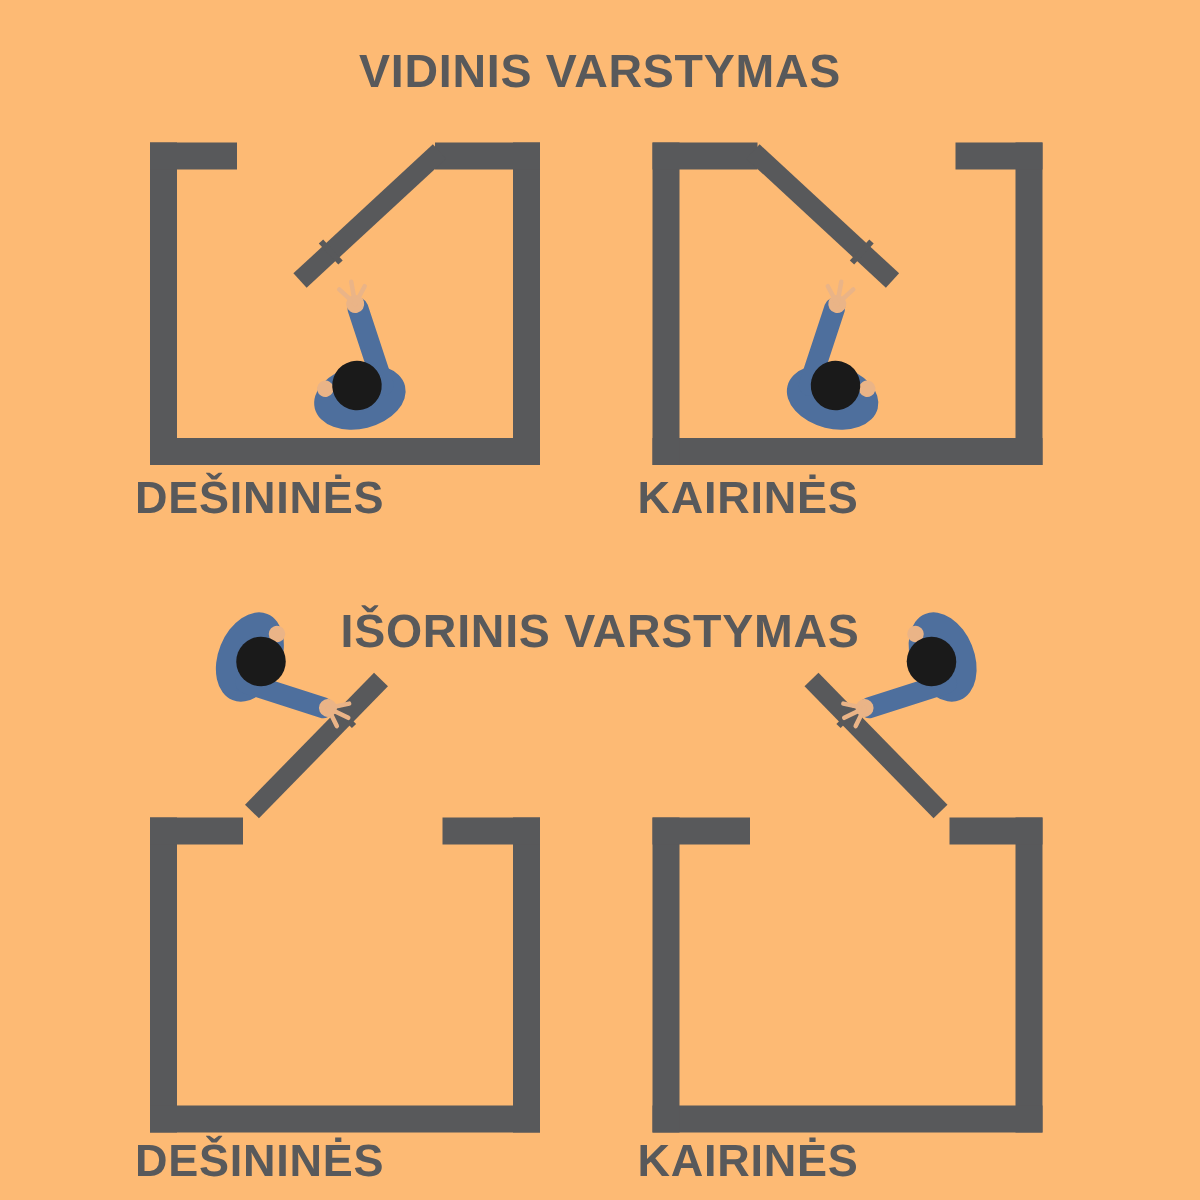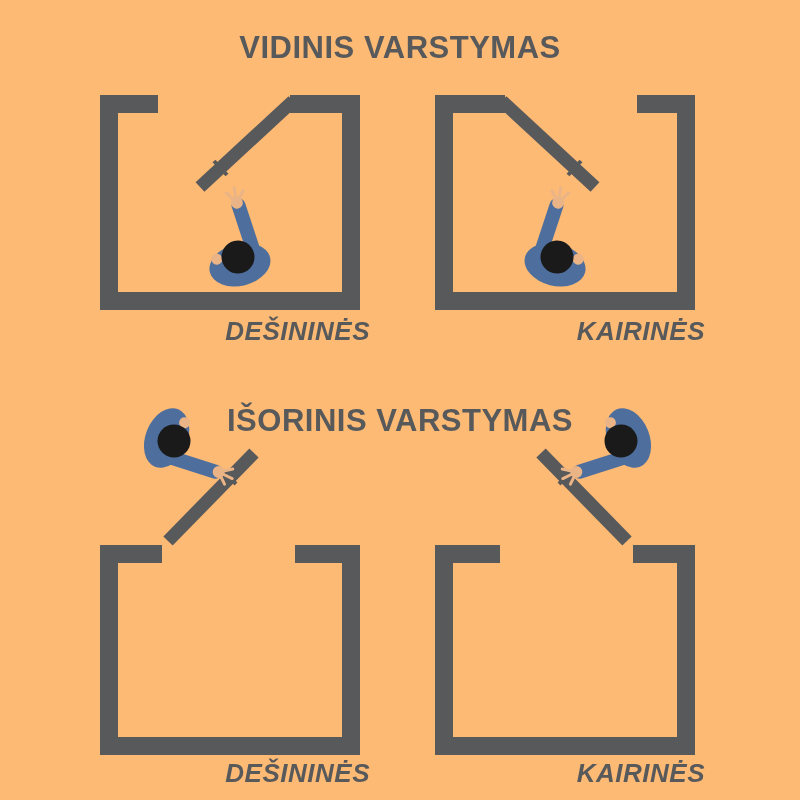--- a/index.html
+++ b/index.html
@@ -14,21 +14,21 @@
   }
   .t-internal { top:30px; }
   .t-external { top:403px; }
   .diag { position:absolute; }
   .d-tl { left:90px; top:85px; }
   .d-tr { left:425px; top:85px; }
   .d-bl { left:90px; top:395px; }
   .d-br { left:425px; top:395px; }
   .dlabel {
     position:absolute; width:280px; margin:0;
-    text-align:right; color:#58595b; font-size:26px; font-weight:bold; letter-spacing:0.5px;font-style:italic;
+    text-align:left; color:#58595b; font-size:30px; font-weight:bold; letter-spacing:0.5px;
   }
   .l-tl { left:90px; top:316px; }
   .l-tr { left:425px; top:316px; }
   .l-bl { left:90px; top:758px; }
   .l-br { left:425px; top:758px; }
   .defs-holder { position:absolute; width:0; height:0; overflow:hidden; }
 </style>
 </head>
 <body>
 

